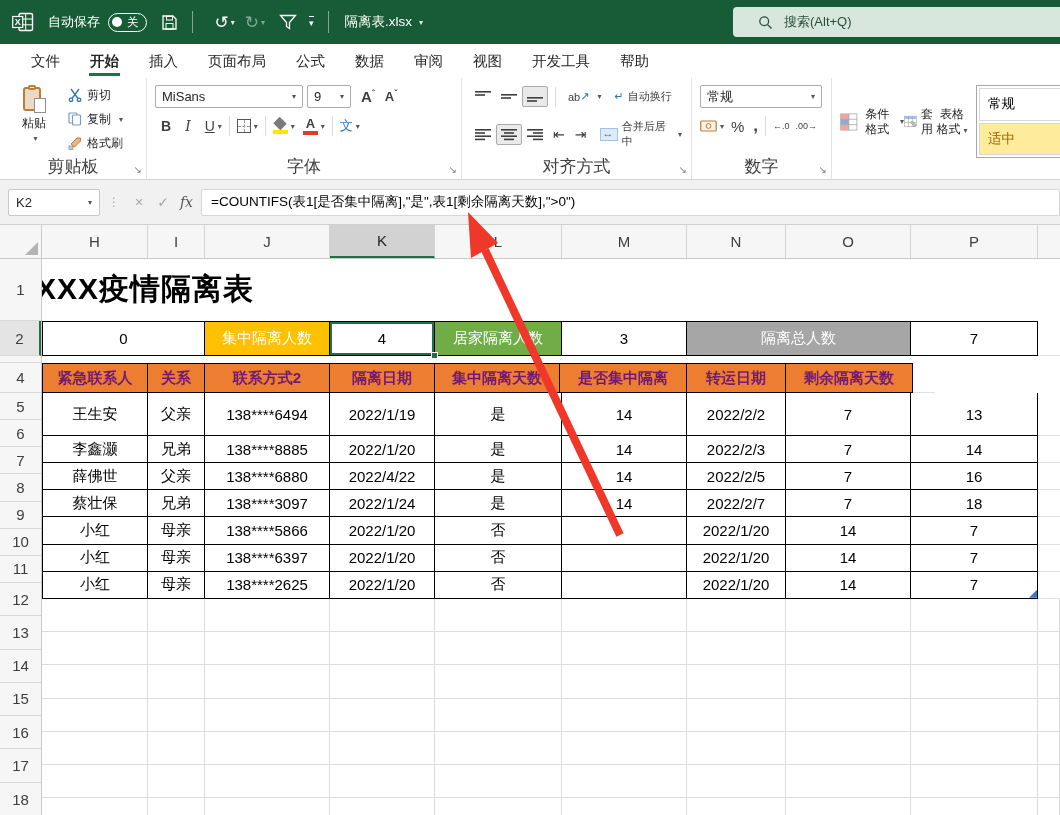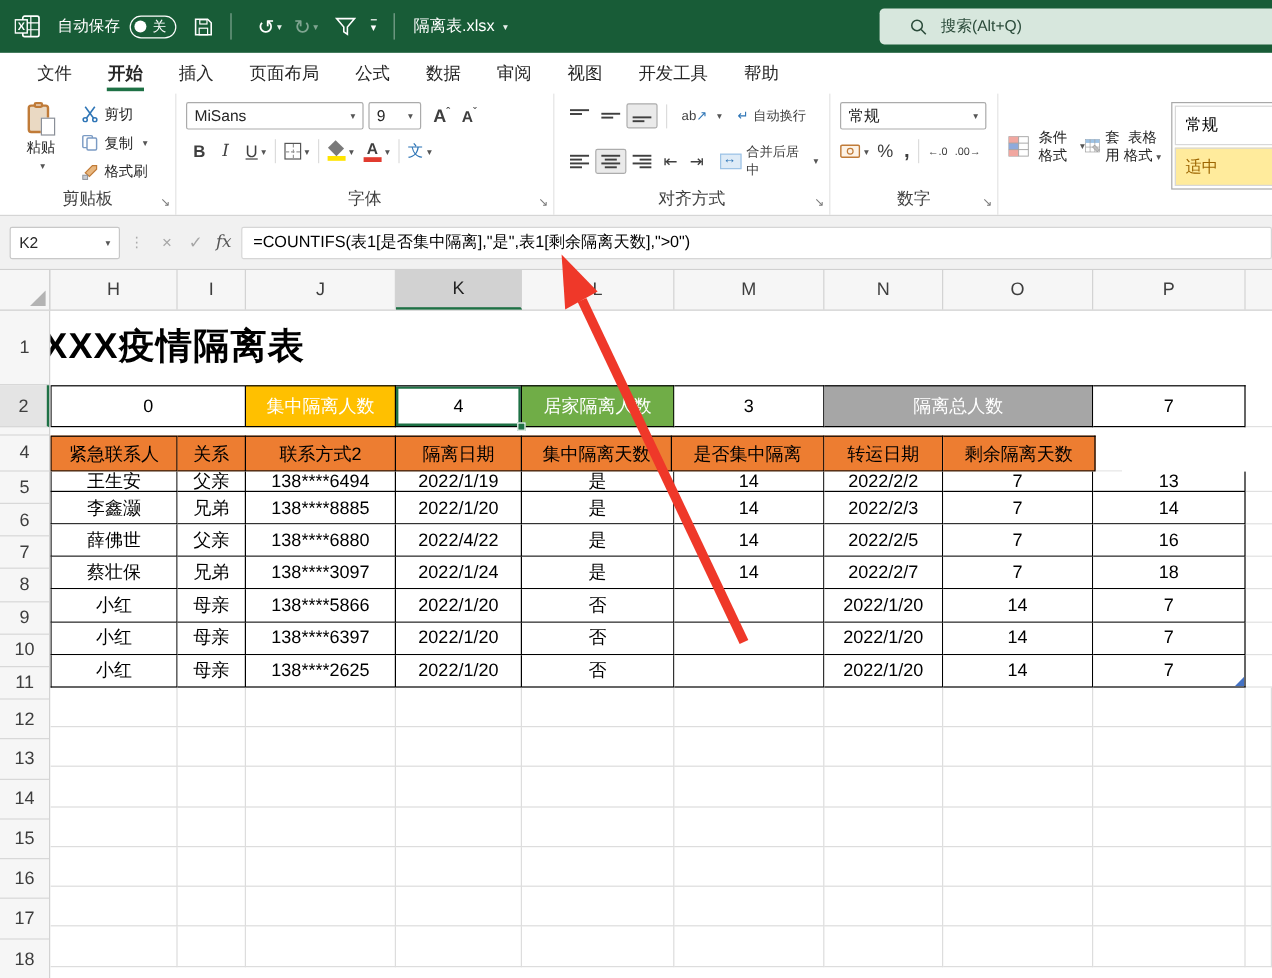--- a/index.html
+++ b/index.html
@@ -26,21 +26,21 @@
 .menubar{height:34px;background:#fff;display:flex;align-items:stretch;padding-left:16px;}
 .mtab{font-size:14.5px;color:#262626;padding:0 15px;display:flex;align-items:center;cursor:pointer;}
 .mtab.active{font-weight:bold;position:relative;}
 .mtab.active::after{content:"";position:absolute;left:14px;right:14px;bottom:2px;height:3px;background:#1E7145;}
 
 
 .ribbon{height:102px;background:#fff;border-bottom:1px solid #D5D5D5;display:flex;position:relative;}
 .rgroup{position:relative;border-right:1px solid #E4E4E4;display:flex;flex-direction:column;flex-shrink:0;}
 .rg-body{flex:1;display:flex;padding:7px 4px 0 8px;}
 .rg-body.col{flex-direction:column;}
-.rg-label{height:21px;text-align:center;font-size:14px;color:#3F3F3F;line-height:18px;font-family:Liberation Serif, serif;}
+.rg-label{height:21px;text-align:center;font-size:17px;color:#3F3F3F;line-height:18px;}
 .launcher{position:absolute;right:4px;bottom:4px;font-size:10px;color:#7A7A7A;cursor:pointer;line-height:1;}
 .bigbtn{width:52px;display:flex;flex-direction:column;align-items:center;cursor:pointer;gap:2px;}
 .blab{font-size:12px;color:#262626;}
 .caret{font-size:8px;color:#555;margin-left:3px;}
 .vstack{display:flex;flex-direction:column;margin-left:8px;gap:4px;}
 .sbtn{display:flex;align-items:center;gap:5px;font-size:12px;color:#262626;cursor:pointer;height:20px;}
 .pasteicon{position:relative;width:24px;height:28px;display:block;}
 .pi-board{position:absolute;left:1px;top:2px;width:18px;height:24px;border:2px solid #C07B38;border-radius:3px;background:#EAD9C3;}
 .pi-clip{position:absolute;left:6px;top:0;width:8px;height:5px;border:2px solid #C07B38;border-radius:2px;background:#fff;}
 .pi-page{position:absolute;right:0;bottom:0;width:12px;height:15px;background:#fff;border:1.2px solid #8A8F98;}
@@ -97,21 +97,21 @@
 .grow{display:flex;position:relative;flex-shrink:0;}
 .sheet-title{font-size:30px;font-weight:bold;color:#000;line-height:60px;white-space:nowrap;margin-left:-6px;letter-spacing:1px;}
 .tc{display:flex;align-items:center;justify-content:center;font-size:15px;color:#000;background:#fff;border-right:1px solid #000;border-bottom:1px solid #000;height:100%;cursor:cell;flex-shrink:0;}
 .bl{border-left:1px solid #000;}
 .bt{border-top:1px solid #000;}
 .c0{width:106px}.c1{width:57px}.c2{width:125px}.c3{width:105px}.c4{width:127px}.c5{width:125px}.c6{width:99px}.c7{width:125px}.c8{width:127px}
 .padcell{width:22px;border-bottom:1px solid #E0E0E0;flex-shrink:0;}
 .tc.yellow{background:#FFC000;color:#fff;}
 .tc.greenc{background:#70AD47;color:#fff;}
 .tc.grayc{background:#A6A6A6;color:#fff;}
-.tc.orangeh{background:#ED7D31;color:#000000;font-weight:400;}
+.tc.orangeh{background:#ED7D31;color:#701a75;font-weight:700;}
 .tc.selcell{position:relative;box-shadow:inset 0 0 0 2px #1E7145;z-index:3;}
 .fillh{position:absolute;right:-4px;bottom:-4px;width:7px;height:7px;background:#1E7145;border:1px solid #fff;z-index:6;cursor:crosshair;}
 .tblh{position:absolute;right:0;bottom:0;width:8px;height:8px;background:#4472C4;clip-path:polygon(100% 0,100% 100%,0 100%);cursor:nwse-resize;}
 .ec{border-right:1px solid #DDDDDD;border-bottom:1px solid #DDDDDD;height:100%;flex-shrink:0;cursor:cell;}
 .erow{flex-shrink:0;}
 
 
 .arrow-overlay{position:absolute;left:0;top:0;z-index:50;pointer-events:none;}
 </style>
 </head>
@@ -482,21 +482,21 @@
         <div class="tc bt orangeh c1">关系</div>
         <div class="tc bt orangeh c2">联系方式2</div>
         <div class="tc bt orangeh c3">隔离日期</div>
         <div class="tc bt orangeh c5">集中隔离天数</div>
         <div class="tc bt orangeh c4">是否集中隔离</div>
         <div class="tc bt orangeh c6">转运日期</div>
         <div class="tc bt orangeh c8">剩余隔离天数</div>
         <div class="padcell"></div>
       </div>
 
-      <div class="grow" style="height:17px">
+      <div class="grow" style="height:43px">
         <div class="tc bl c0">王生安</div>
         <div class="tc c1">父亲</div>
         <div class="tc c2">138****6494</div>
         <div class="tc c3">2022/1/19</div>
         <div class="tc c4">是</div>
         <div class="tc c5">14</div>
         <div class="tc c6">2022/2/2</div>
         <div class="tc c7">7</div>
         <div class="tc c8">13</div>
         <div class="padcell"></div>

